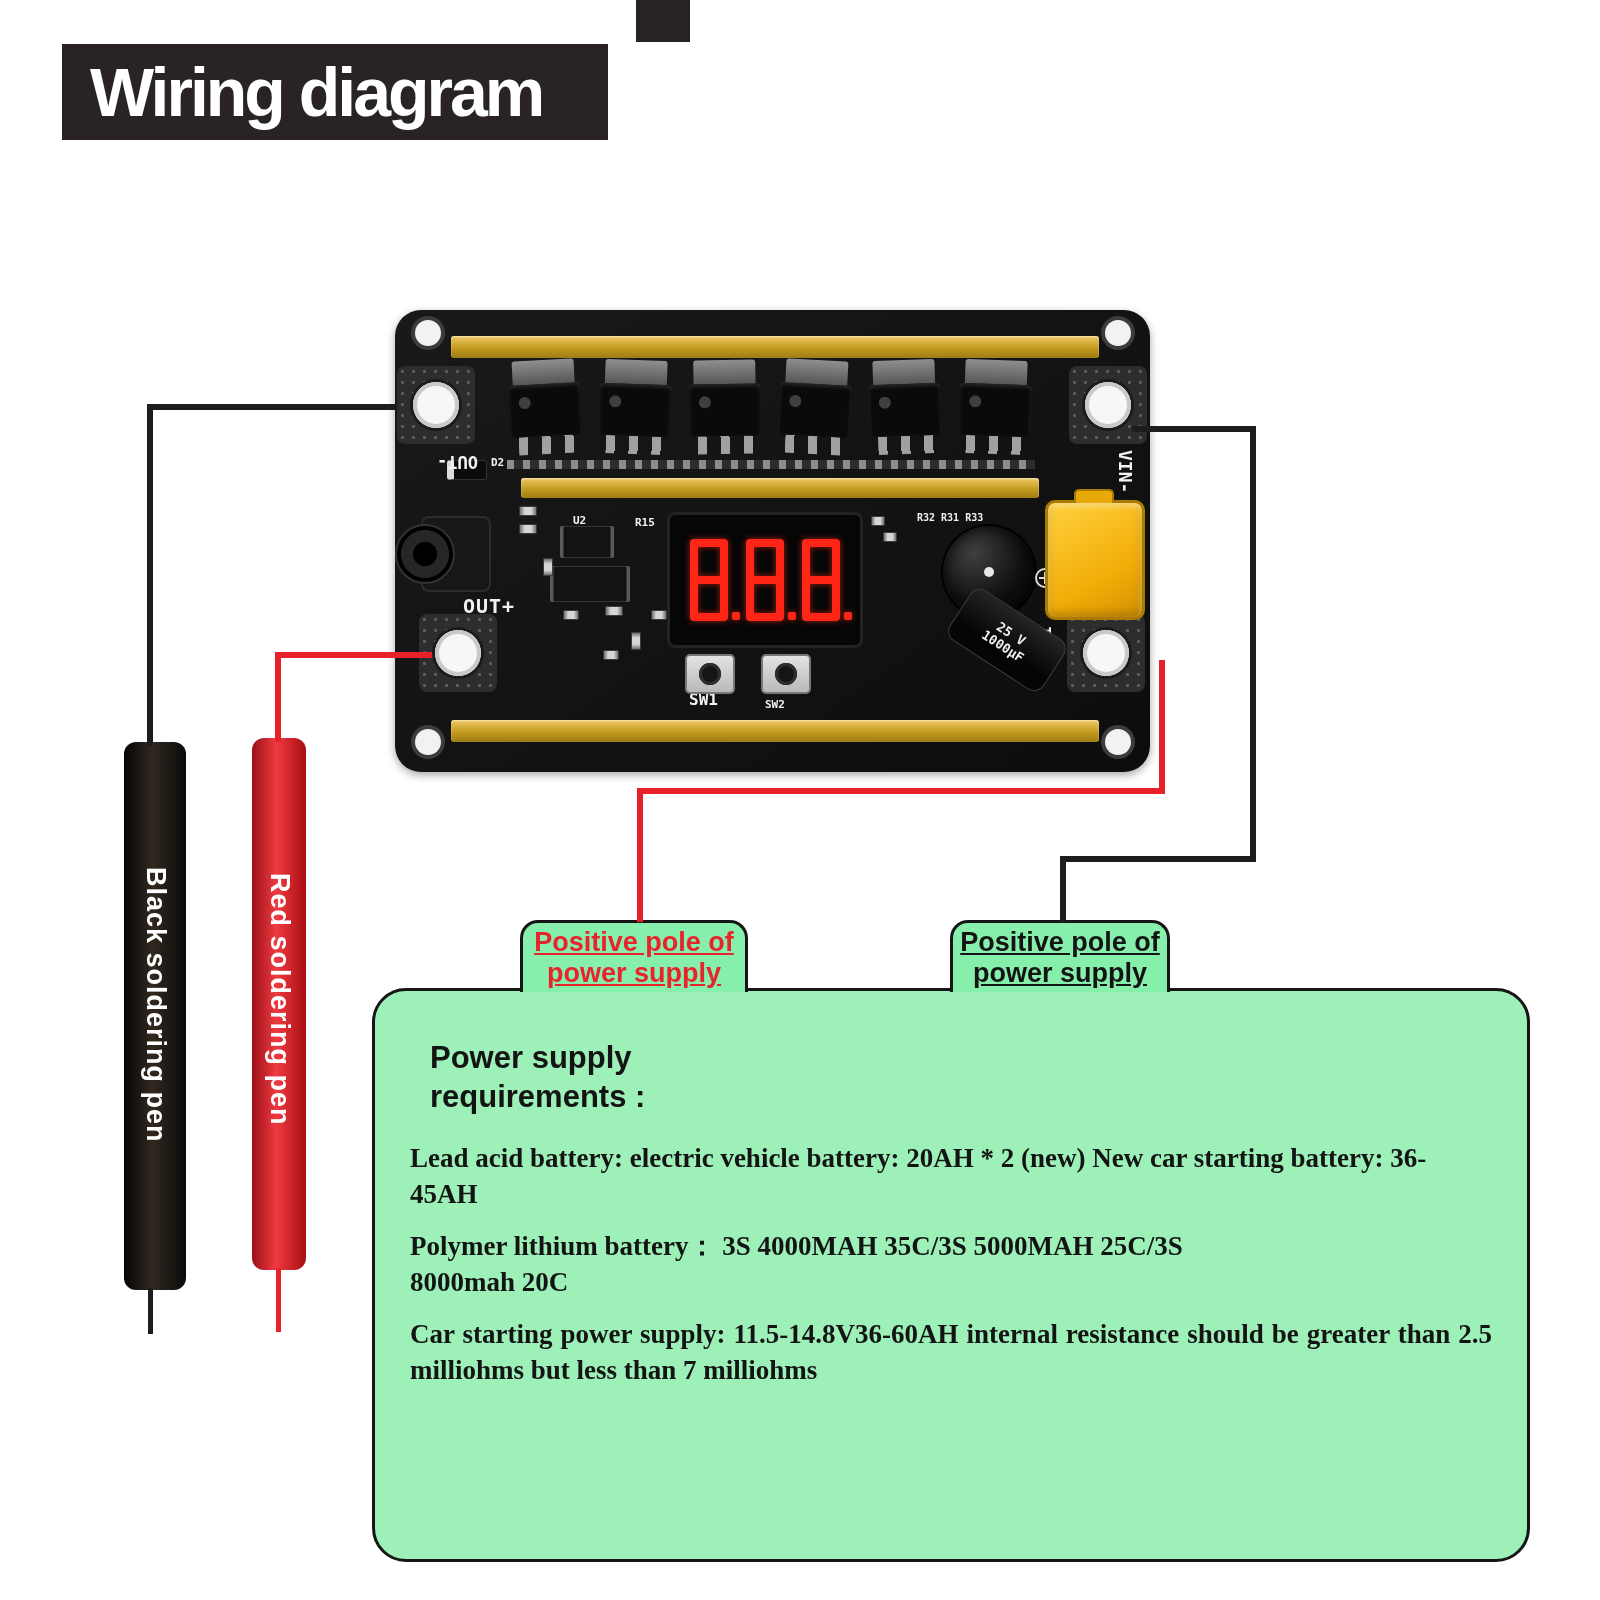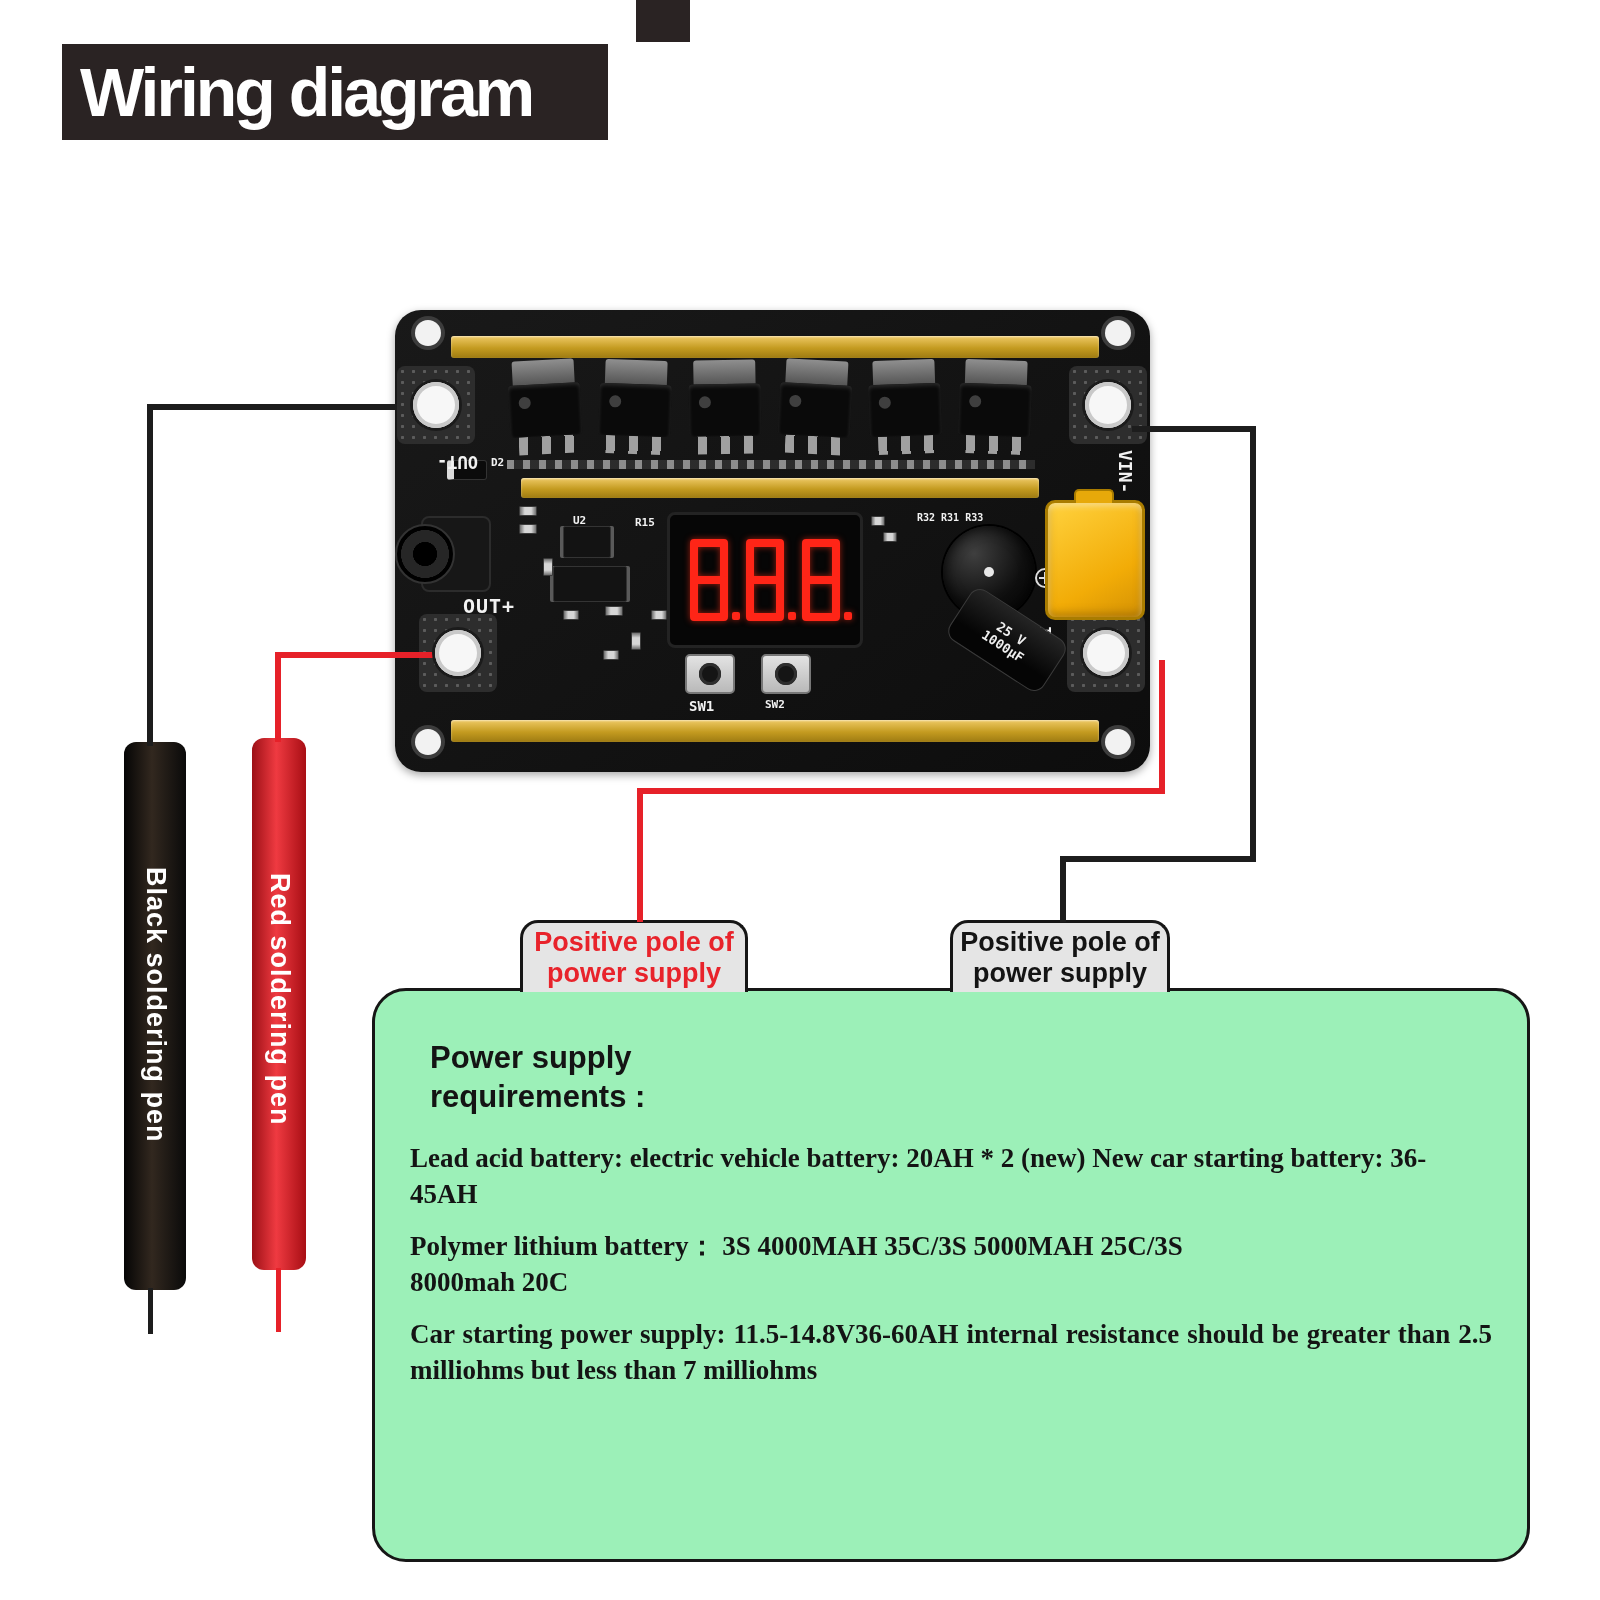--- a/index.html
+++ b/index.html
@@ -1,20 +1,20 @@
 <!DOCTYPE html>
 <html><head>
 <meta charset="utf-8">
 <style>
   html,body{margin:0;padding:0;background:#fff;}
   .canvas{position:relative;width:1600px;height:1600px;background:#ffffff;overflow:hidden;font-family:"Liberation Sans",sans-serif;}
 
   
   .title-banner{position:absolute;left:62px;top:44px;width:546px;height:96px;background:#2a2323;display:flex;align-items:center;z-index:1;}
-  .title-text{color:#ffffff;font-size:68px;font-weight:700;letter-spacing:-3px;padding-left:18px;white-space:nowrap;}
+  .title-text{color:#ffffff;font-size:68px;font-weight:700;letter-spacing:-3px;padding-left:28px;white-space:nowrap;}
   .title-block{position:absolute;left:636px;top:0;width:54px;height:42px;background:#2a2323;}
 
   
   .wire{position:absolute;z-index:3;}
   .wire.black{background:#1d1d1d;}
   .wire.red{background:#e62129;}
 
   
   .pen{position:absolute;border-radius:12px;display:flex;justify-content:center;z-index:2;}
   .pen-label{writing-mode:vertical-rl;color:#ffffff;font-weight:700;font-size:27px;letter-spacing:1px;white-space:nowrap;}
@@ -54,21 +54,21 @@
   .cap{position:absolute;left:556px;top:300px;width:110px;height:58px;background:linear-gradient(180deg,#242424,#050505 70%);border:1px solid #3a3a3a;border-radius:12px;transform:rotate(33deg);display:flex;flex-direction:column;align-items:center;justify-content:center;color:#efefef;font-size:13px;font-weight:700;font-family:"DejaVu Sans Mono",monospace;line-height:15px;}
   .tact{position:absolute;width:50px;height:40px;background:linear-gradient(180deg,#e3e3e3,#b9b9b9);border:2px solid #777;border-radius:5px;box-sizing:border-box;}
   .tact::after{content:"";position:absolute;left:50%;top:50%;width:22px;height:22px;margin:-11px 0 0 -11px;border-radius:50%;background:#151515;box-shadow:inset 0 0 0 3px #2e2e2e;}
   .ic{position:absolute;background:#131313;border:1px solid #343434;border-radius:2px;box-shadow:3px 0 0 #5a5a5a,-3px 0 0 #5a5a5a;}
   .smd{position:absolute;background:linear-gradient(90deg,#6f6f6f,#d6d6d6 30% 70%,#6f6f6f);border:1px solid #3b3b3b;border-radius:1px;}
   .smd.v{background:linear-gradient(180deg,#6f6f6f,#d6d6d6 30% 70%,#6f6f6f);}
   .diode{position:absolute;left:52px;top:150px;width:40px;height:20px;background:#0b0b0b;border:1px solid #333;border-left:7px solid #dcdcdc;border-radius:3px;box-sizing:border-box;}
 
   
   .info-panel{position:absolute;left:372px;top:988px;width:1158px;height:574px;background:#9cf0b8;border:3px solid #161616;border-radius:34px;z-index:1;box-sizing:border-box;}
-  .callout-tab{position:absolute;height:72px;background:#e5e5e5;border:3px solid #161616;border-bottom:none;border-radius:18px 18px 0 0;z-index:2;box-sizing:border-box;display:flex;align-items:center;justify-content:center;text-align:center;}
+  .callout-tab{position:absolute;height:72px;background:#86efac;border:3px solid #161616;border-bottom:none;border-radius:18px 18px 0 0;z-index:2;box-sizing:border-box;display:flex;align-items:center;justify-content:center;text-align:center;text-decoration:underline;}
   .tab-label{white-space:pre-line;font-weight:700;font-size:27px;line-height:31px;}
   .tab-positive{left:520px;top:920px;width:228px;color:#e8232b;}
   .tab-negative{left:950px;top:920px;width:220px;color:#141414;}
   .panel-body{position:absolute;left:372px;top:988px;width:1158px;box-sizing:border-box;padding:50px 38px 0 38px;z-index:2;color:#141414;}
   .panel-heading{white-space:pre-line;font-size:31px;line-height:39px;font-weight:700;margin:0 0 24px 20px;}
   .panel-p{font-size:27px;line-height:36px;font-weight:700;margin:0 0 16px 0;font-family:Liberation Serif, serif;}
   .panel-p.justify{text-align:justify;}
   .panel-p.narrow{max-width:810px;}
 </style>
 </head>
@@ -160,21 +160,21 @@
     <div class="diode"></div>
 
     <div class="silk" style="left:42px;top:142px;font-size:17px;transform:rotate(180deg);">OUT-</div>
     <div class="silk" style="left:96px;top:146px;font-size:11px;">D2</div>
     <div class="silk" style="left:68px;top:284px;font-size:20px;letter-spacing:1px;">OUT+</div>
     <div class="silk" style="left:178px;top:204px;font-size:11px;">U2</div>
     <div class="silk" style="left:240px;top:206px;font-size:11px;">R15</div>
     <div class="silk" style="left:522px;top:202px;font-size:10px;">R32 R31 R33</div>
     <div class="silk" style="left:720px;top:140px;font-size:18px;writing-mode:vertical-rl;">VIN-</div>
     <div class="silk" style="left:640px;top:316px;font-size:16px;writing-mode:vertical-rl;">IN+</div>
-    <div class="silk" style="left:294px;top:388px;font-size:14px;">SW1</div>
+    <div class="silk" style="left:294px;top:380px;font-size:16px;">SW1</div>
     <div class="silk" style="left:370px;top:388px;font-size:11px;">SW2</div>
 
     <div class="ic" style="left:168px;top:216px;width:46px;height:30px;"></div>
     <div class="ic" style="left:158px;top:256px;width:72px;height:34px;"></div>
 
     <div class="smd" style="left:124px;top:196px;width:16px;height:8px;"></div>
     <div class="smd" style="left:124px;top:214px;width:16px;height:8px;"></div>
     <div class="smd v" style="left:148px;top:248px;width:8px;height:16px;"></div>
     <div class="smd" style="left:210px;top:296px;width:16px;height:8px;"></div>
     <div class="smd v" style="left:236px;top:322px;width:8px;height:16px;"></div>

